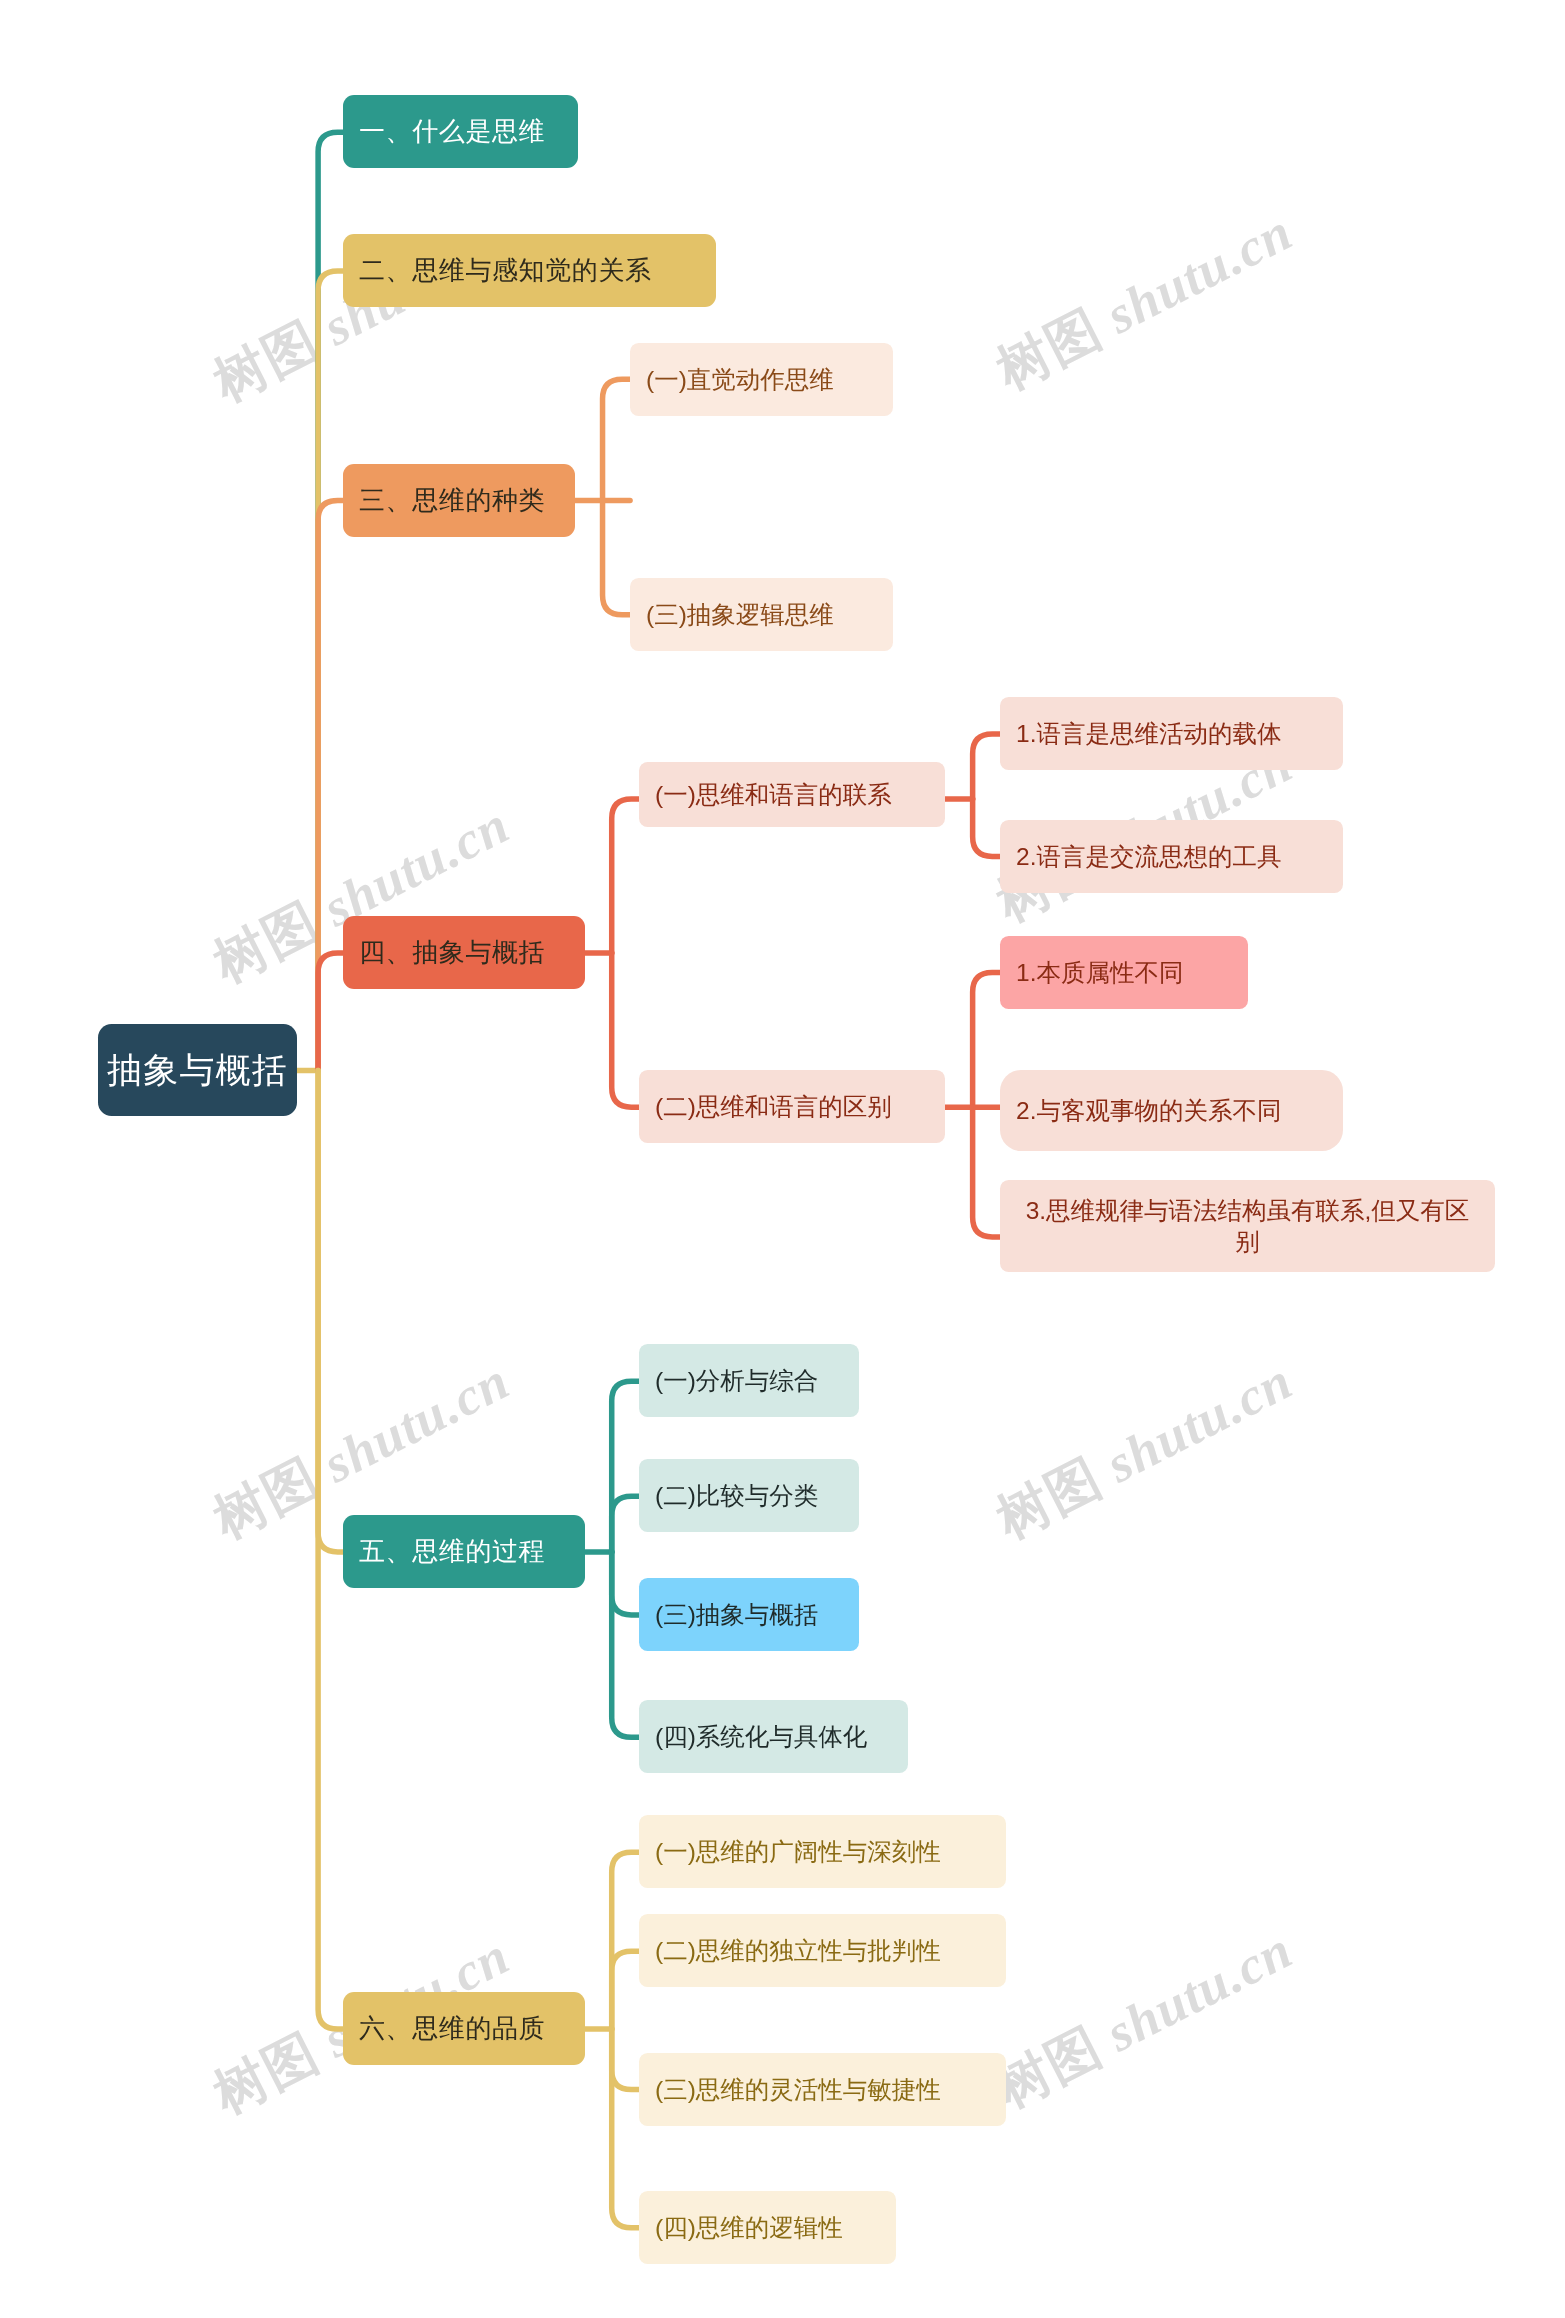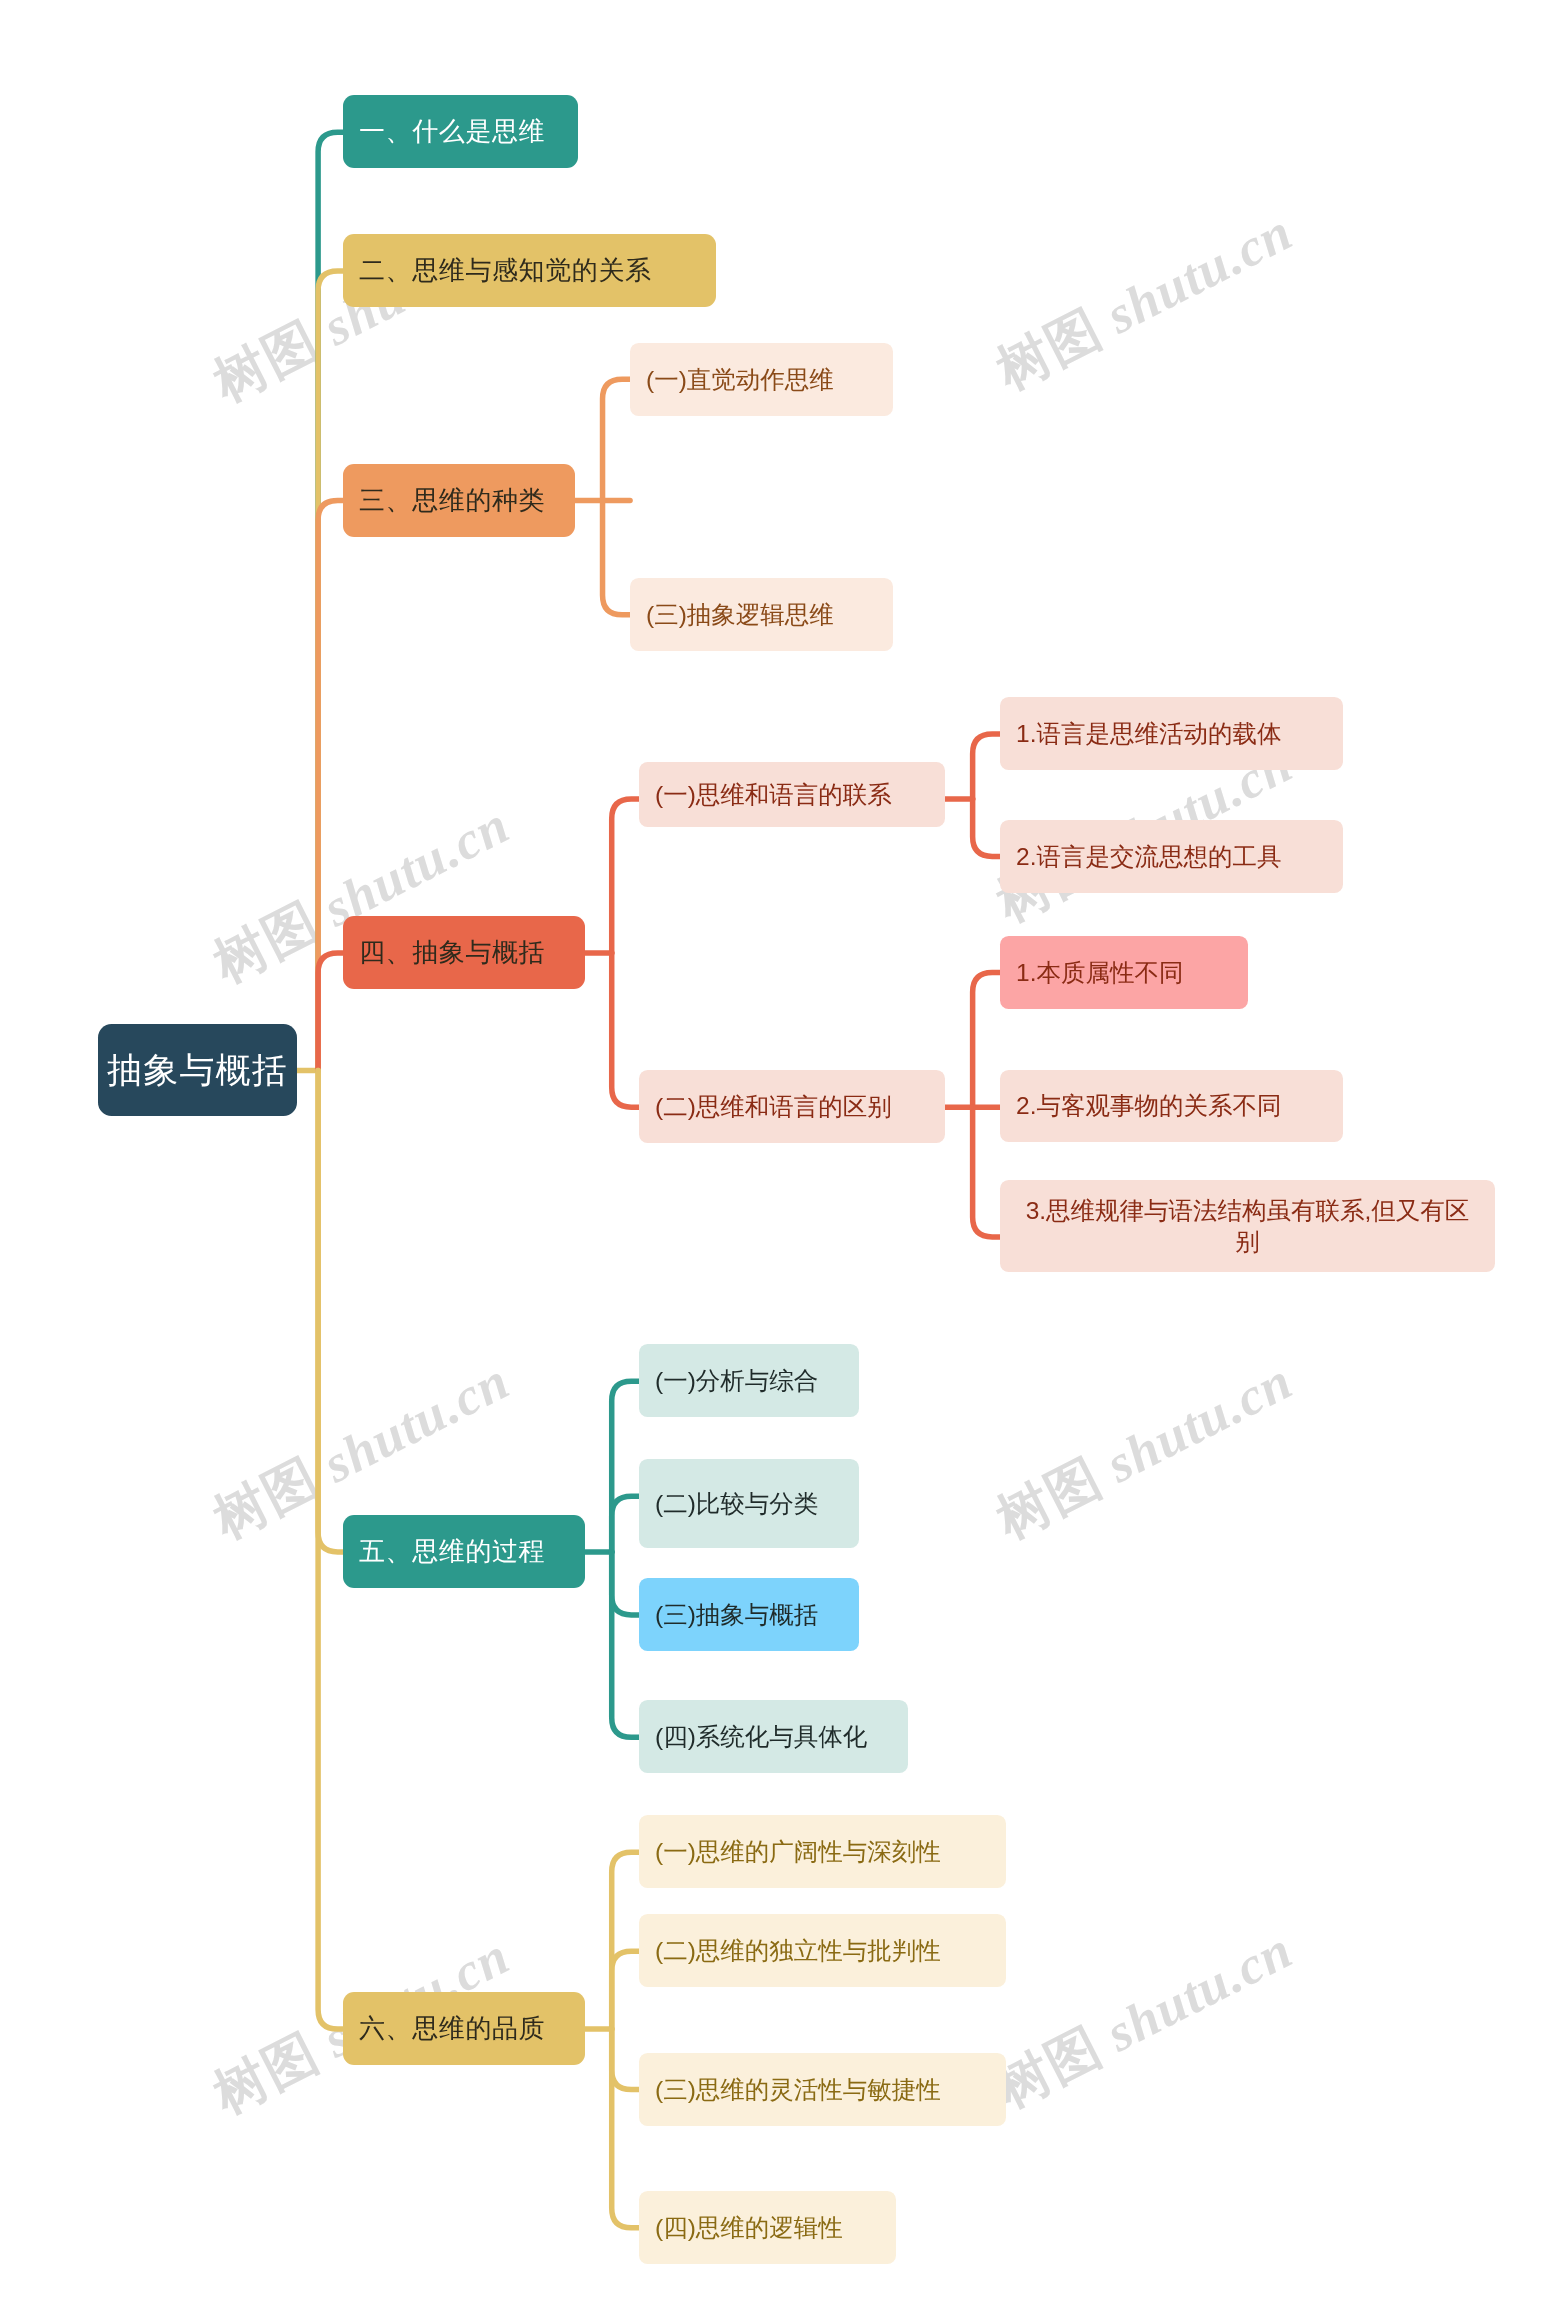--- a/index.html
+++ b/index.html
@@ -163,34 +163,34 @@
   <div class="node lvl3" style="left:1000px;top:697px;width:343px;height:73px;background:#F8DFD7;color:#8A2B14;">
     <span>1.语言是思维活动的载体</span>
   </div>
   <div class="node lvl3" style="left:1000px;top:820px;width:343px;height:73px;background:#F8DFD7;color:#8A2B14;">
     <span>2.语言是交流思想的工具</span>
   </div>
 
   <div class="node lvl3" style="left:1000px;top:936px;width:248px;height:73px;background:#fca5a5;color:#8A2B14;">
     <span>1.本质属性不同</span>
   </div>
-  <div class="node lvl3" style="left:1000px;top:1070px;width:343px;height:72px;background:#F8DFD7;color:#8A2B14;">
+  <div class="node lvl3" style="left:1000px;top:1070px;width:343px;height:81px;background:#F8DFD7;color:#8A2B14;border-radius:21px;">
     <span>2.与客观事物的关系不同</span>
   </div>
   <div class="node lvl3 multiline" style="left:1000px;top:1180px;width:495px;height:92px;background:#F8DFD7;color:#8A2B14;padding:8px 21px;">
     <span>3.思维规律与语法结构虽有联系,但又有区别</span>
   </div>
 
   <div class="node lvl1" style="left:343px;top:1515px;width:242px;height:73px;background:#2C998C;color:#ffffff;">
     <span>五、思维的过程</span>
   </div>
   <div class="node lvl2" style="left:639px;top:1344px;width:220px;height:73px;background:#D4E9E5;color:#1F2B2A;">
     <span>(一)分析与综合</span>
   </div>
-  <div class="node lvl2" style="left:639px;top:1459px;width:220px;height:89px;background:#D4E9E5;color:#1F2B2A;">
+  <div class="node lvl2" style="left:639px;top:1459px;width:220px;height:73px;background:#D4E9E5;color:#1F2B2A;">
     <span>(二)比较与分类</span>
   </div>
   <div class="node lvl2" style="left:639px;top:1578px;width:220px;height:73px;background:#7dd3fc;color:#1F2B2A;">
     <span>(三)抽象与概括</span>
   </div>
   <div class="node lvl2" style="left:639px;top:1700px;width:269px;height:73px;background:#D4E9E5;color:#1F2B2A;">
     <span>(四)系统化与具体化</span>
   </div>
 
   <div class="node lvl1" style="left:343px;top:1992px;width:242px;height:73px;background:#E3C268;color:#2E2A1C;">

